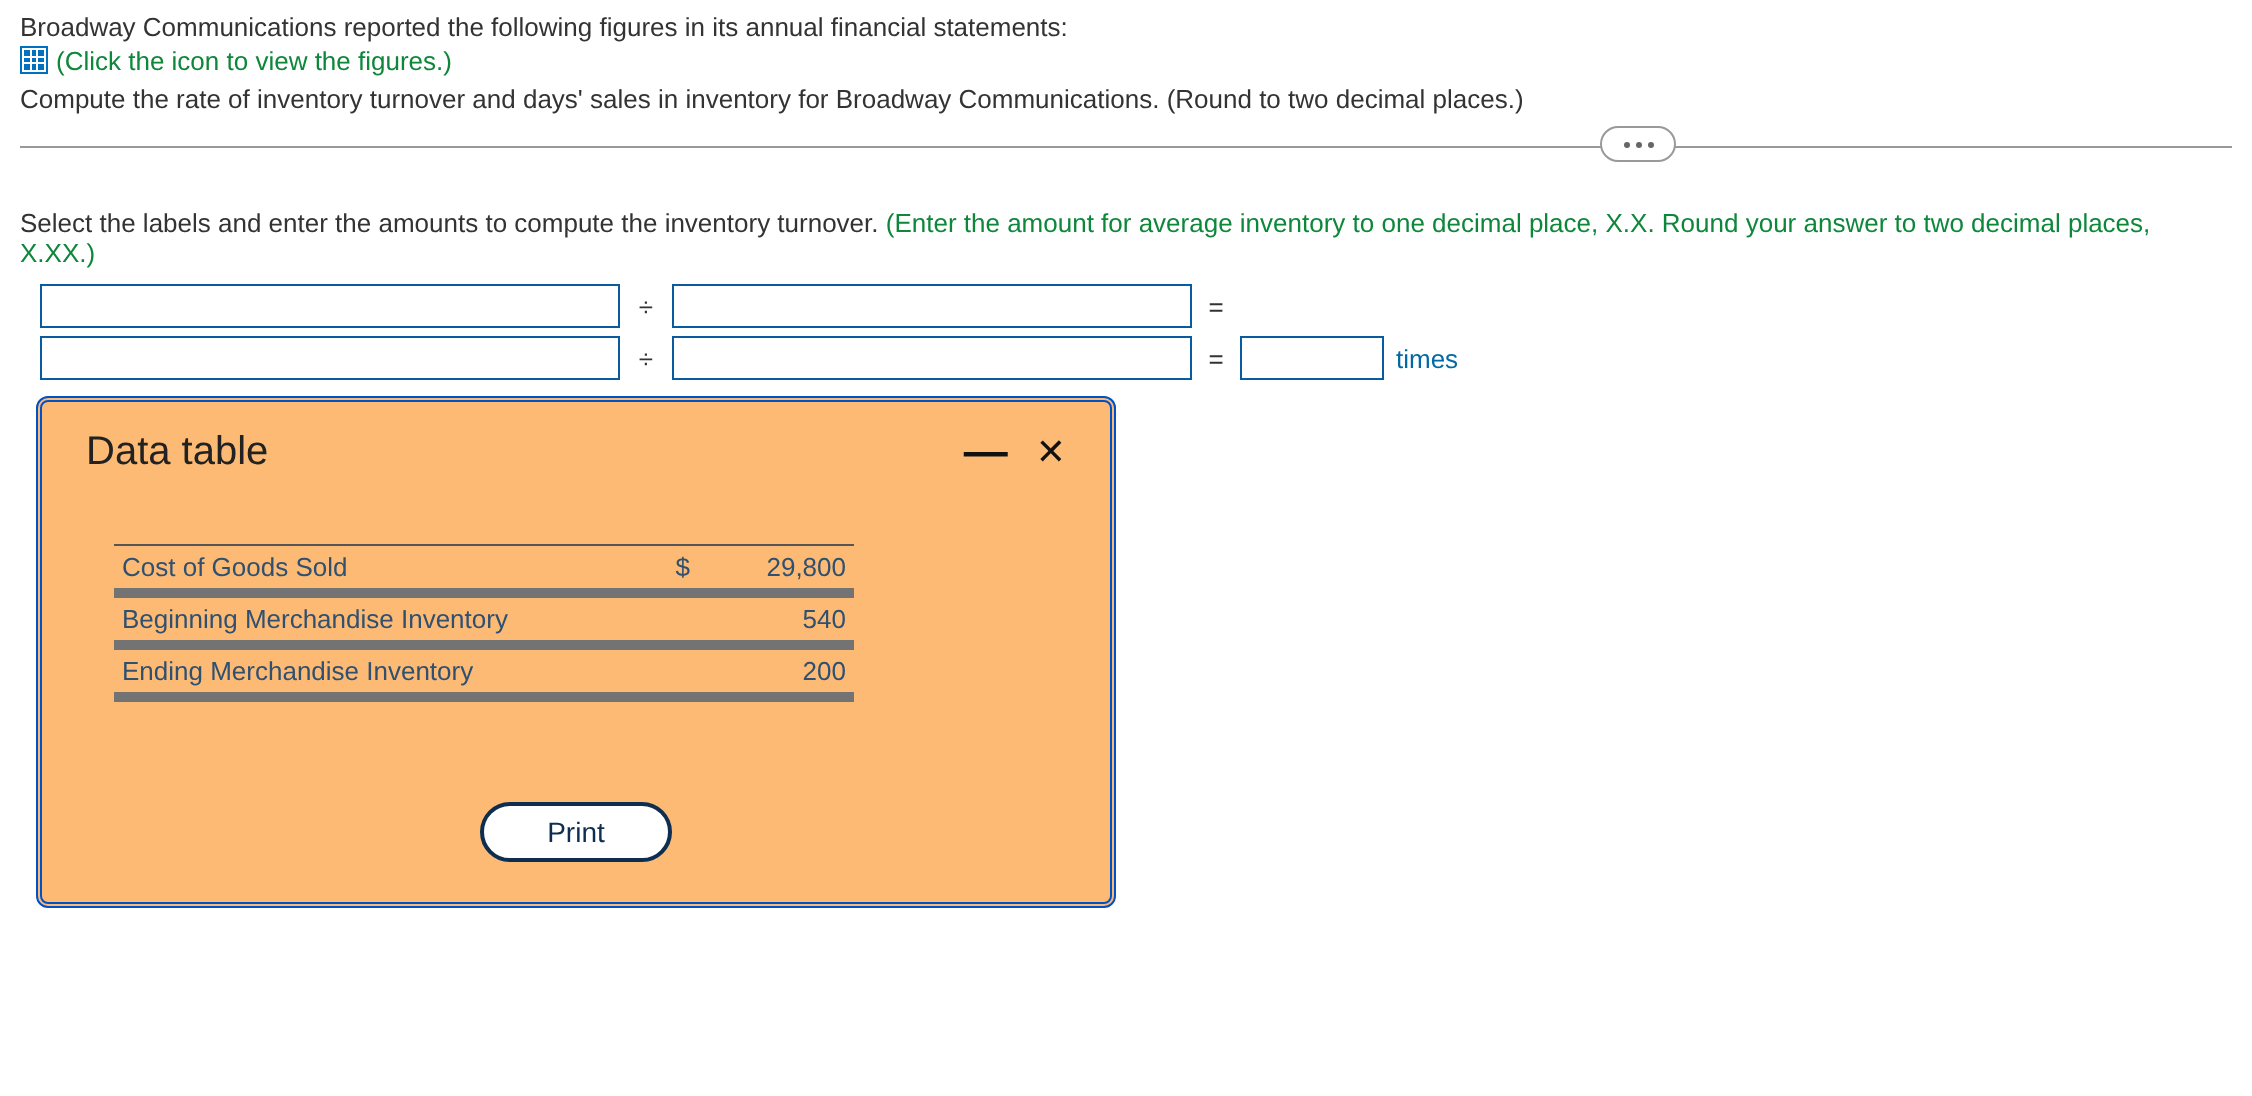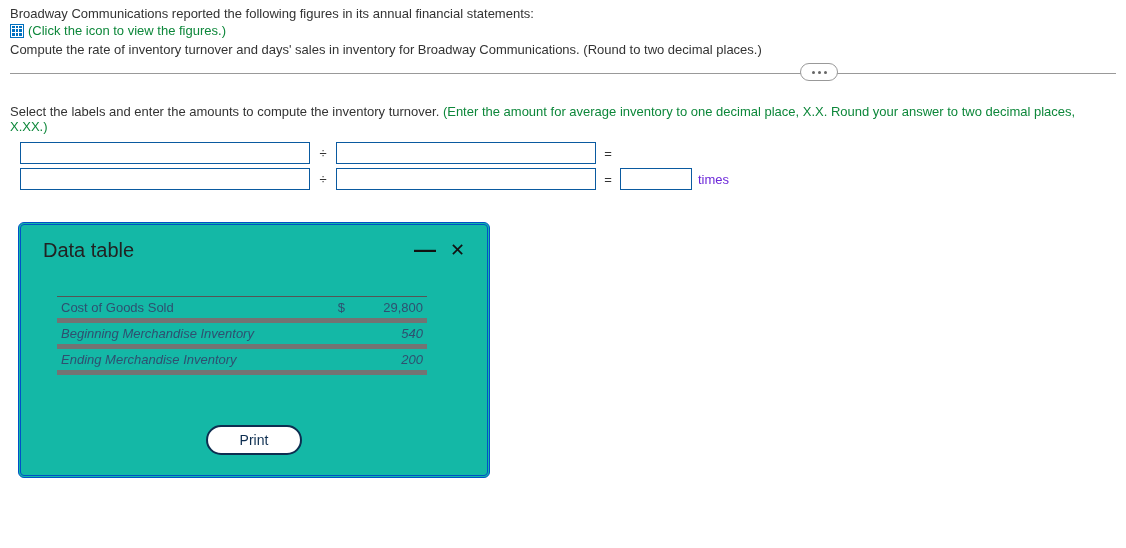--- a/index.html
+++ b/index.html
@@ -8,21 +8,20 @@
       color: #333;
       margin: 0;
       padding: 6px 10px;
       background: #fff;
     }
     .intro-line1 { color: #333; margin-bottom: 2px; }
     .click-link {
       color: #0d873a;
       cursor: pointer;
       display: flex;
-      align-items: center;
       gap: 4px;
       margin-bottom: 4px;
     }
     .grid-icon {
       width: 14px; height: 14px;
       border: 1px solid #0070c0;
       display: inline-grid;
       grid-template-columns: repeat(3,1fr);
       grid-template-rows: repeat(3,1fr);
       gap: 1px;
@@ -79,32 +78,32 @@
       color: #333;
       min-width: 110px;
     }
     .f-input-sm {
       width: 62px; height: 20px;
       border: 1px solid #0a5aa0;
       background: #fff;
       padding: 0 4px;
       font-size: 13px;
     }
-    .f-suffix { color:#6d28d9; }
+    .f-suffix { color:#0369a1; }
 
     .dialog-wrap {
-      margin-top: 32px;
+      margin-top: 8px;
       margin-left: 8px;
-      width: 472px;
+      width: 540px;
       border: 3px double #0051c7;
       border-radius: 6px;
       padding: 14px 22px 20px 22px;
       position: relative;
       box-sizing: border-box;
-      background: #14b8a6;
+      background: #fdba74;
     }
     .dialog-header {
       display: flex;
       justify-content: space-between;
       align-items: flex-start;
     }
     .dialog-title { font-size: 20px; color: #222; }
     .dialog-ctrls { display:flex; gap: 14px; align-items:center; }
     .dlg-min { font-size: 22px; font-weight: bold; color:#111; cursor:pointer; line-height: 10px; }
     .dlg-close { font-size: 18px; color:#111; cursor:pointer; }
@@ -115,21 +114,21 @@
       border-collapse: collapse;
     }
     .data-table td {
       border-top: 1px solid #555;
       border-bottom: 5px solid #737373;
       padding: 3px 4px;
       color: #2f5070;
       font-size: 13px;
     }
     .data-table tr:first-child td { border-top: 1px solid #555; }
-    .data-table tr + tr td { border-top: none; font-style: italic; }
+    .data-table tr + tr td { border-top: none; }
     .col-cur { text-align: right; width: 28px; }
     .col-val { text-align: right; width: 70px; }
     .col-lbl { padding-left: 4px; }
 
     .dialog-buttons {
       margin-top: 50px;
       display: flex;
       justify-content: center;
       gap: 38px;
     }

